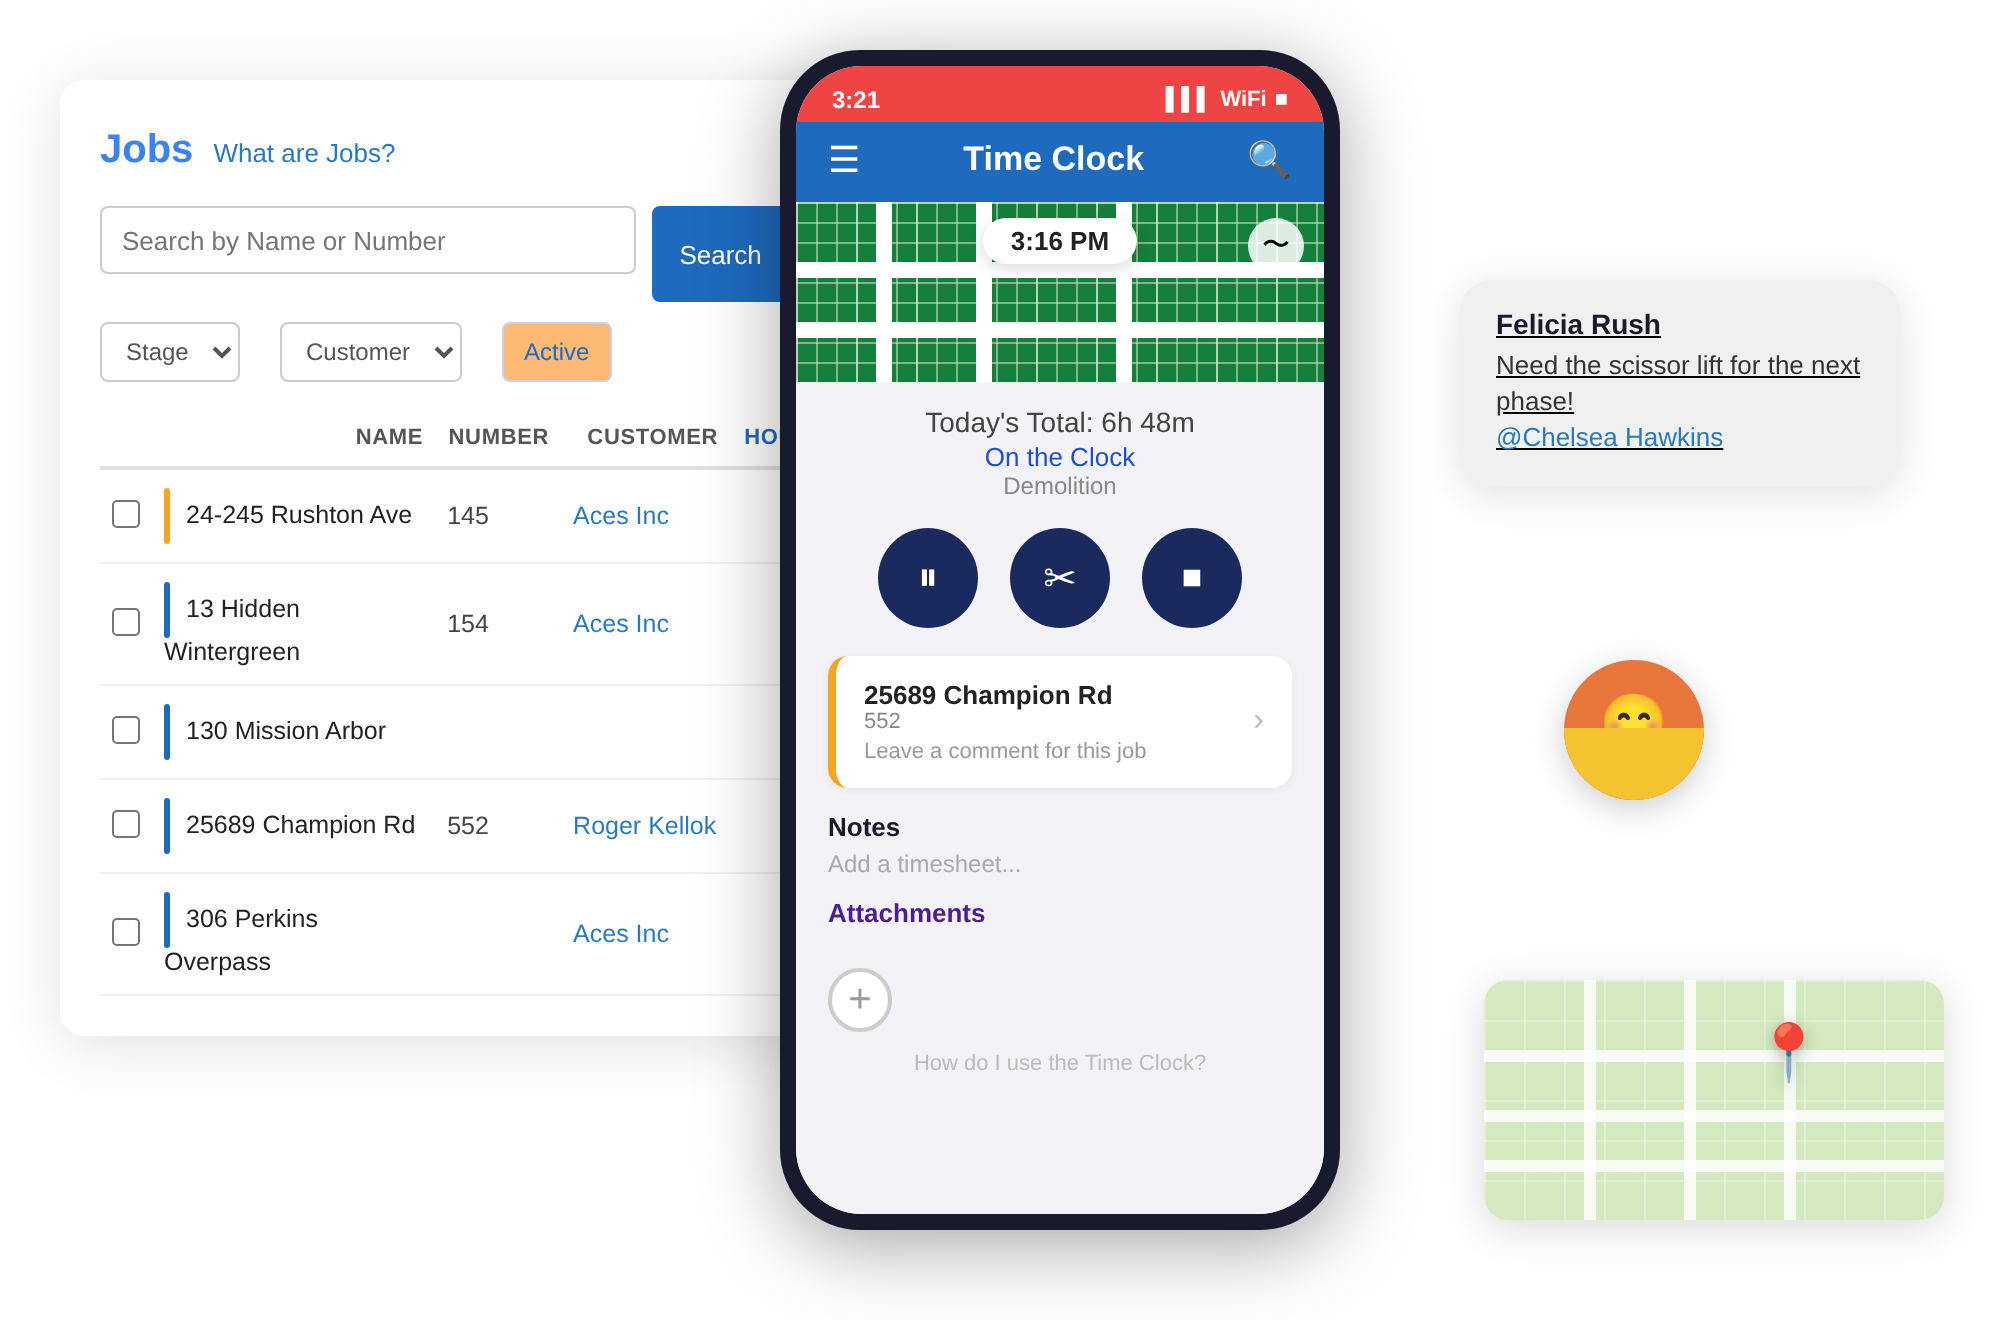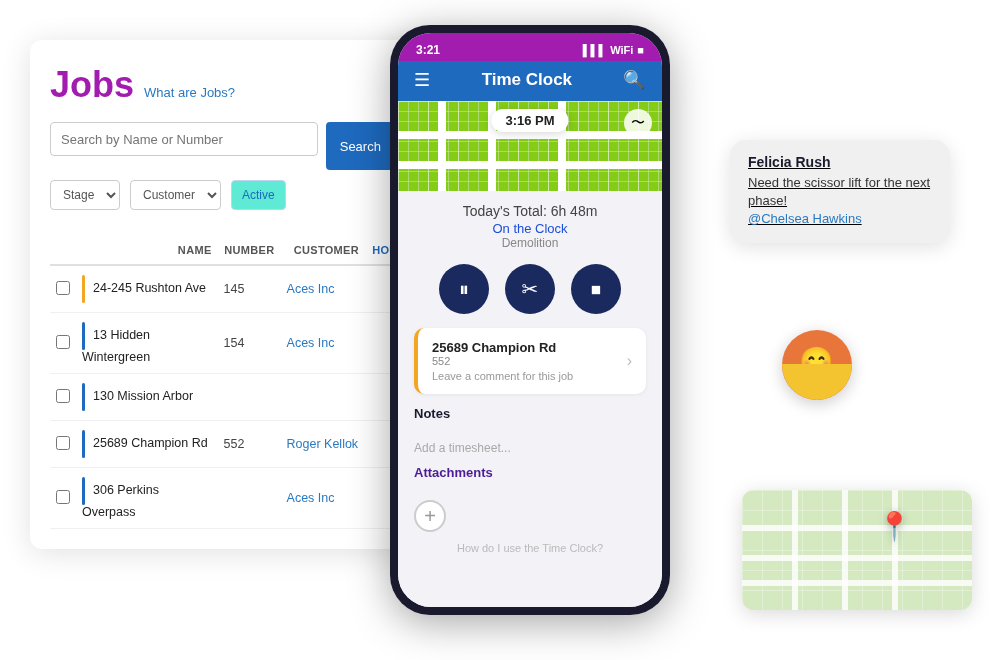--- a/index.html
+++ b/index.html
@@ -24,23 +24,23 @@
       padding: 24px 20px 20px;
       z-index: 2;
     }
     .jobs-header {
       display: flex;
       align-items: baseline;
       gap: 10px;
       margin-bottom: 16px;
     }
     .jobs-title {
-      font-size: 36px;
+      font-size: 20px;
       font-weight: 700;
-      color: #a21caf;
+      color: #3b82f6;
     }
     .jobs-link {
       font-size: 13px;
       color: #2979c2;
       text-decoration: none;
     }
     .search-row {
       display: flex;
       gap: 8px;
       margin-bottom: 10px;
@@ -69,36 +69,36 @@
       color: #333;
       border: 1px solid #ccc;
       border-radius: 4px;
       padding: 0 12px;
       font-size: 13px;
       cursor: pointer;
       height: 34px;
     }
     .filter-row {
       display: flex;
-      gap: 10px;
-      margin-bottom: 28px;
+      gap: 20px;
+      margin-bottom: 16px;
     }
     .filter-select {
       height: 30px;
       border: 1px solid #ccc;
       border-radius: 4px;
       padding: 0 8px;
       font-size: 12px;
       color: #555;
       background: #fff;
       cursor: pointer;
     }
     .filter-active-badge {
       height: 30px;
-      background: #5eead4;
+      background: #fdba74;
       color: #1e6abf;
       border: 1px solid #c0d4f0;
       border-radius: 4px;
       padding: 0 10px;
       font-size: 12px;
       display: flex;
       align-items: center;
     }
     
     .jobs-table {
@@ -169,21 +169,21 @@
       position: absolute;
       top: 8px; left: 8px; right: 8px; bottom: 8px;
       background: #f2f2f7;
       border-radius: 33px;
       overflow: hidden;
       display: flex;
       flex-direction: column;
     }
     
     .status-bar {
-      background: #a21caf;
+      background: #ef4444;
       display: flex;
       justify-content: space-between;
       align-items: center;
       padding: 10px 18px 4px;
       color: #fff;
       font-size: 12px;
       font-weight: 600;
     }
     .status-icons { display: flex; gap: 4px; align-items: center; font-size: 11px; }
     
@@ -197,21 +197,21 @@
     }
     .phone-nav-title {
       font-size: 17px;
       font-weight: 600;
       color: #fff;
     }
     .nav-icon { font-size: 18px; cursor: pointer; }
     
     .phone-map {
       height: 90px;
-      background: #84cc16;
+      background: #15803d;
       position: relative;
       overflow: hidden;
       flex-shrink: 0;
     }
     .map-grid {
       position: absolute;
       inset: 0;
       background-image:
         linear-gradient(rgba(255,255,255,0.4) 1px, transparent 1px),
         linear-gradient(90deg, rgba(255,255,255,0.4) 1px, transparent 1px),
@@ -312,21 +312,21 @@
       display: flex;
       justify-content: space-between;
       align-items: center;
       box-shadow: 0 1px 4px rgba(0,0,0,0.06);
     }
     .job-card-info .job-address { font-size: 13px; font-weight: 600; color: #222; }
     .job-card-info .job-number { font-size: 11px; color: #888; }
     .job-card-info .job-comment { font-size: 11px; color: #999; margin-top: 3px; }
     .job-chevron { color: #bbb; font-size: 16px; }
     .notes-section { margin-bottom: 10px; }
-    .notes-label { font-size: 13px; font-weight: 700; color: #1a1a2e; margin-bottom: 20px; }
+    .notes-label { font-size: 13px; font-weight: 700; color: #1a1a2e; margin-bottom: 4px; }
     .notes-placeholder { font-size: 12px; color: #aaa; }
     .attachments-section { margin-bottom: 10px; }
     .attachments-label { font-size: 13px; font-weight: 700; color: #4c1d95; margin-bottom: 20px; }
     .add-attachment-btn {
       width: 32px; height: 32px;
       border-radius: 50%;
       border: 2px solid #ccc;
       background: #fff;
       font-size: 20px;
       color: #999;

